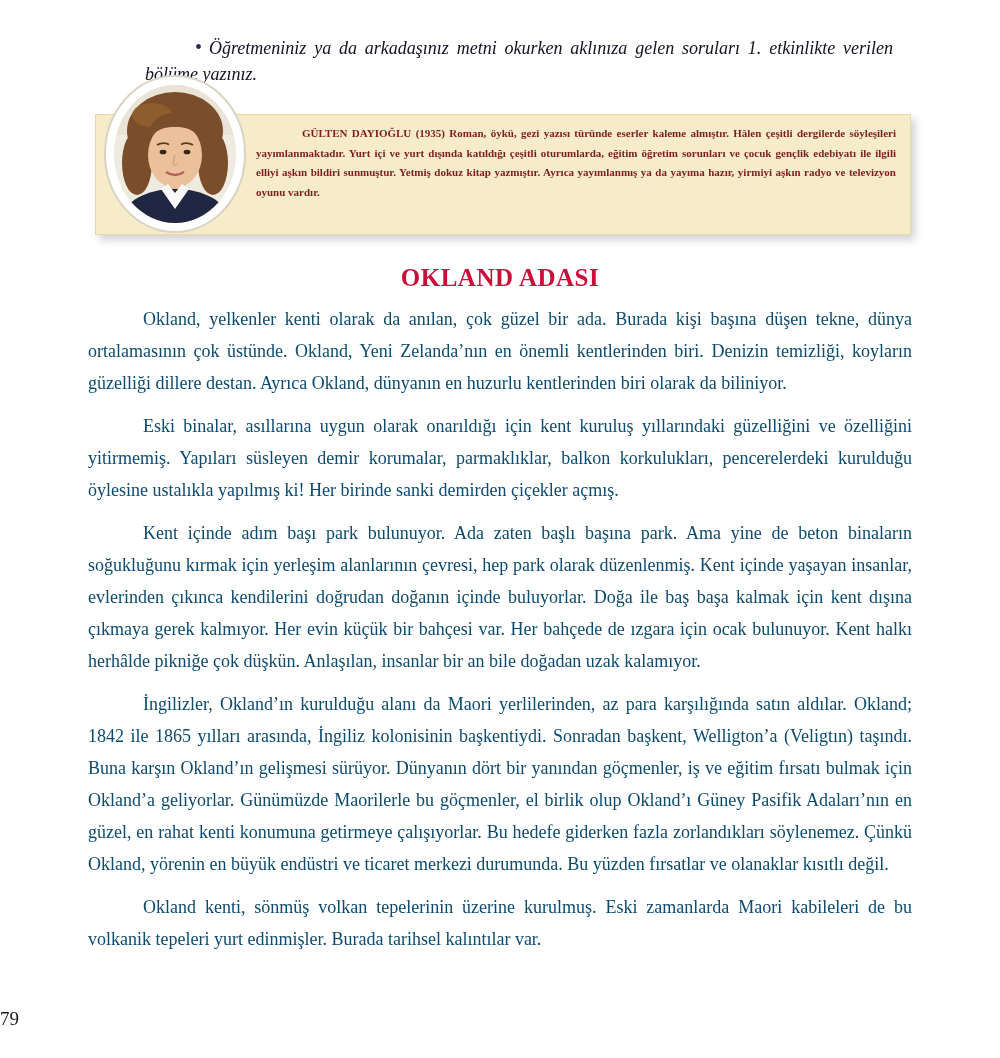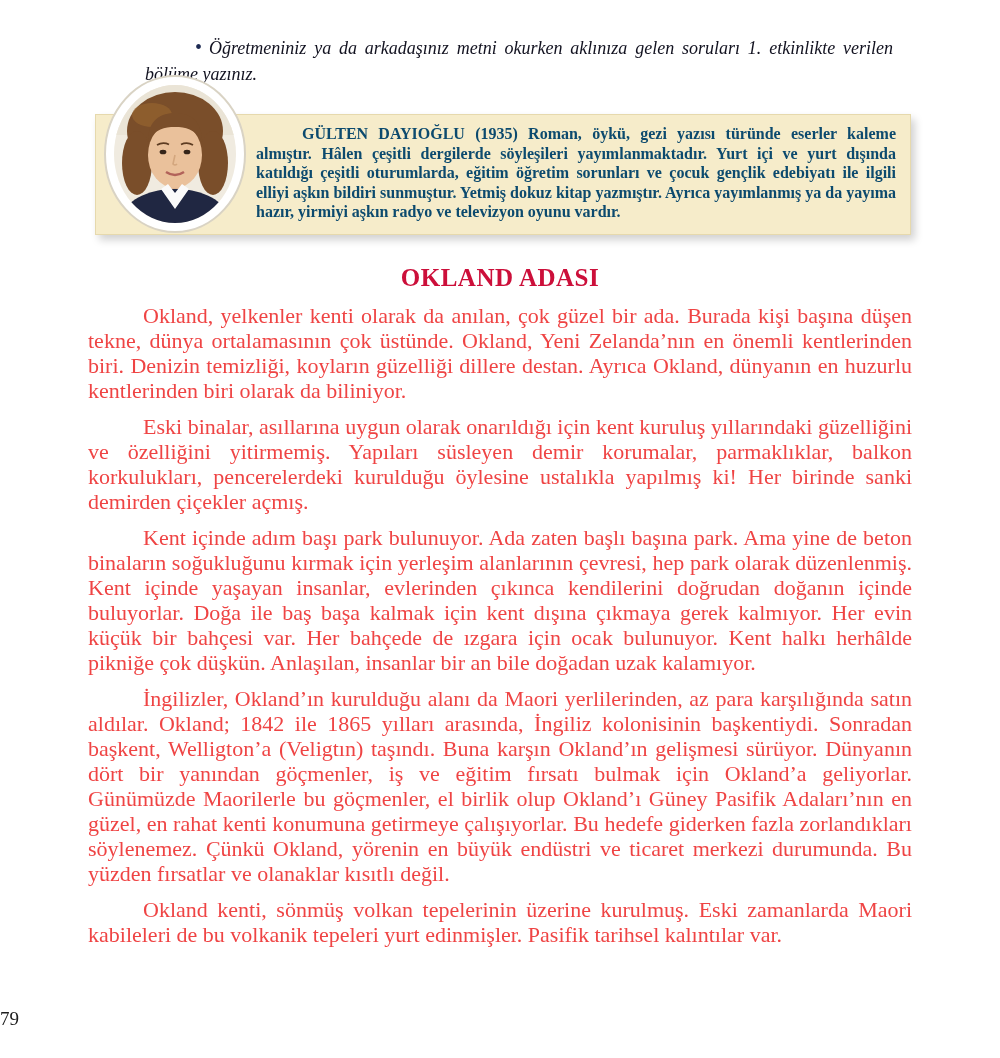--- a/index.html
+++ b/index.html
@@ -36,25 +36,25 @@
     width:816px; height:121px;
     background:#f6ecca;
     border:1px solid #e6d9ad;
     box-shadow:4px 5px 8px rgba(0,0,0,0.18);
     box-sizing:border-box;
     padding:9px 14px 8px 160px;
   }
   .bio-text{
     margin:0;
     font-weight:bold;
-    font-size:16px;
+    font-size:11px;
     line-height:19.6px;
     text-align:justify;
     text-indent:46px;
-    color:#0c4a6e;
+    color:#7f1d1d;
   }
   .photo{
     position:absolute;
     top:75px; left:104px;
     width:142px; height:158px;
   }
   
   .title{
     position:absolute;
     top:264px; left:0; width:100%;
@@ -65,25 +65,25 @@
     letter-spacing:0.5px;
     color:#cc0f3a;
   }
   
   .body{
     position:absolute;
     top:303px; left:88px; width:824px;
   }
   .body p{
     margin:0 0 11px 0;
-    font-size:22px;
-    line-height:25px;
+    font-size:18px;
+    line-height:32px;
     text-align:justify;
     text-indent:55px;
-    color:#ef4444;
+    color:#0c4a6e;
   }
   
   .page-number{
     position:absolute;
     top:1008px; left:0; width:100%;
     text-align:left;
     font-size:19px;
     color:#1c1c1c;
   }
 </style>
@@ -138,18 +138,18 @@
     </svg>
   </div>
 
   <h1 class="title">OKLAND ADASI</h1>
 
   <div class="body">
     <p>Okland,  yelkenler kenti olarak da anılan, çok güzel bir ada. Burada kişi başına düşen tekne, dünya ortalamasının çok üstünde.  Okland, Yeni Zelanda’nın en önemli kentlerinden biri. Denizin temizliği, koyların güzelliği dillere destan. Ayrıca Okland, dünyanın en huzurlu kentlerinden biri olarak da biliniyor.</p>
     <p>Eski binalar, asıllarına uygun olarak onarıldığı için kent kuruluş yıllarındaki güzelliğini ve özelliğini yitirmemiş. Yapıları süsleyen demir korumalar, parmaklıklar, balkon korkulukları, pencerelerdeki kurulduğu öylesine ustalıkla yapılmış ki! Her birinde sanki demirden çiçekler açmış.</p>
     <p>Kent içinde adım başı park bulunuyor. Ada zaten başlı başına park. Ama yine de beton binaların soğukluğunu kırmak için yerleşim alanlarının çevresi, hep park olarak düzenlenmiş. Kent içinde yaşayan insanlar, evlerinden çıkınca kendilerini doğrudan doğanın içinde buluyorlar. Doğa ile baş başa kalmak için kent dışına çıkmaya gerek kalmıyor. Her evin küçük bir bahçesi var. Her bahçede de ızgara için ocak bulunuyor. Kent halkı herhâlde pikniğe çok düşkün. Anlaşılan, insanlar bir an bile doğadan uzak kalamıyor.</p>
     <p>İngilizler, Okland’ın kurulduğu alanı da Maori yerlilerinden, az para karşılığında satın aldılar. Okland; 1842 ile 1865 yılları arasında, İngiliz kolonisinin başkentiydi. Sonradan başkent, Welligton’a (Veligtın) taşındı. Buna karşın Okland’ın gelişmesi sürüyor. Dünyanın dört bir yanından göçmenler, iş ve eğitim fırsatı bulmak için Okland’a geliyorlar. Günümüzde Maorilerle bu göçmenler, el birlik olup Okland’ı Güney Pasifik Adaları’nın en güzel, en rahat kenti konumuna getirmeye çalışıyorlar. Bu hedefe giderken fazla zorlandıkları söylenemez. Çünkü Okland, yörenin en büyük endüstri ve ticaret merkezi durumunda. Bu yüzden fırsatlar ve olanaklar kısıtlı değil.</p>
-    <p>Okland kenti, sönmüş volkan tepelerinin üzerine kurulmuş. Eski zamanlarda Maori kabileleri de bu volkanik tepeleri yurt edinmişler. Pasifik tarihsel kalıntılar var.</p>
+    <p>Okland kenti, sönmüş volkan tepelerinin üzerine kurulmuş. Eski zamanlarda Maori kabileleri de bu volkanik tepeleri yurt edinmişler. Burada tarihsel kalıntılar var.</p>
   </div>
 
   <div class="page-number">79</div>
 
 </div>
 
 </body></html>

